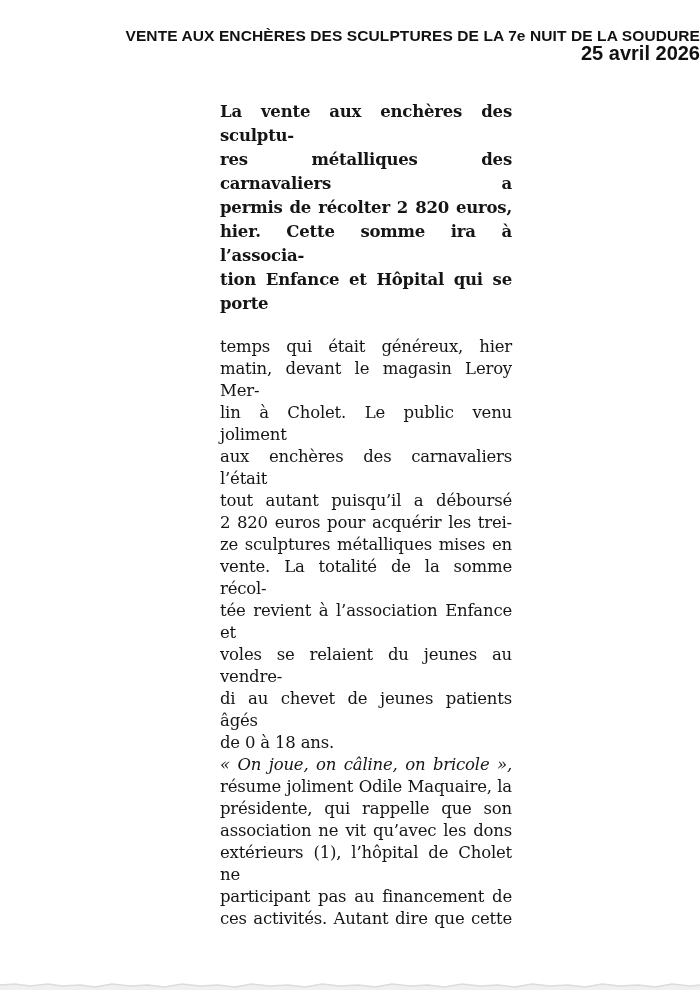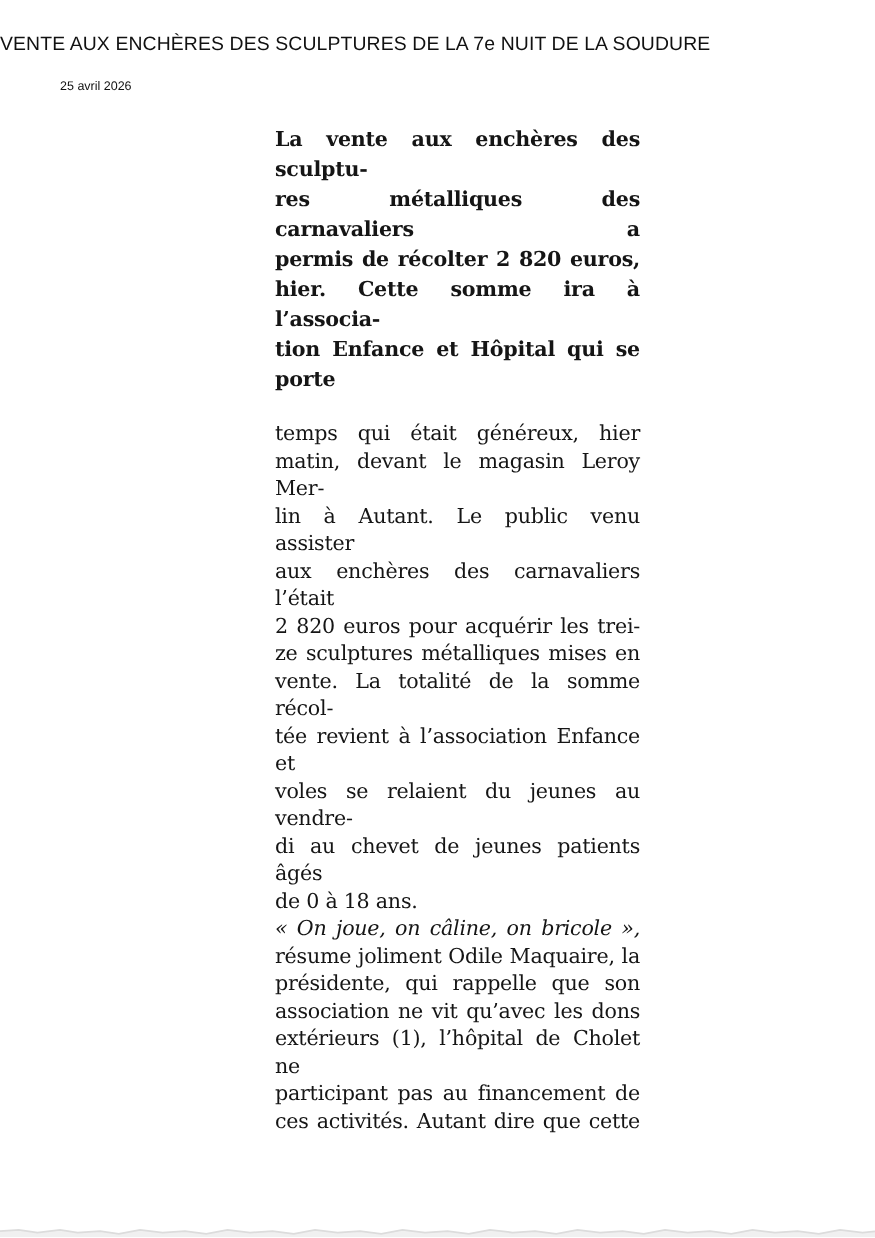--- a/index.html
+++ b/index.html
@@ -9,33 +9,33 @@
     height: 990px;
     background: #ffffff;
     overflow: hidden;
     font-family: "Liberation Sans", sans-serif;
   }
   .header {
     position: absolute;
     top: 27px;
     left: 0;
     right: 0;
-    text-align: left;
+    text-align: right;
     color: #111111;
-    font-weight: 400;
+    font-weight: 700;
   }
   .header .title {
     font-size: 15.5px;
     line-height: 17px;
     letter-spacing: 0.1px;
   }
   .header .date {
-    font-size: 10px;
+    font-size: 20px;
     line-height: 17px;
-    margin-top: 17px;
+    margin-top: 1px;
     padding-left: 48px;
   }
   .article {
     position: absolute;
     left: 220px;
     top: 100px;
     width: 292px;
     color: #151515;
     font-family: "DejaVu Serif", serif;
   }
@@ -82,22 +82,23 @@
       <div class="para lead">
         <div class="line"><span>La vente aux enchères des sculptu-</span></div>
         <div class="line"><span>res métalliques des carnavaliers a</span></div>
         <div class="line"><span>permis de récolter 2&nbsp;820 euros,</span></div>
         <div class="line"><span>hier. Cette somme ira à l’associa-</span></div>
         <div class="line"><span>tion Enfance et Hôpital qui se porte</span></div>
       </div>
       <div class="para">
         <div class="line"><span>temps qui était généreux, hier</span></div>
         <div class="line"><span>matin, devant le magasin Leroy Mer-</span></div>
-        <div class="line"><span>lin à Autant. Le public venu assister</span></div>
+        <div class="line"><span>lin à Cholet. Le public venu joliment</span></div>
         <div class="line"><span>aux enchères des carnavaliers l’était</span></div>
+        <div class="line"><span>tout autant puisqu’il a déboursé</span></div>
         <div class="line"><span>2&nbsp;820 euros pour acquérir les trei-</span></div>
         <div class="line"><span>ze sculptures métalliques mises en</span></div>
         <div class="line"><span>vente. La totalité de la somme récol-</span></div>
         <div class="line"><span>tée revient à l’association Enfance et</span></div>
         <div class="line"><span>voles se relaient du jeunes au vendre-</span></div>
         <div class="line"><span>di au chevet de jeunes patients âgés</span></div>
         <div class="line noju"><span>de 0 à 18 ans.</span></div>
       </div>
       <div class="para">
         <div class="line"><span class="it">«&nbsp;On joue, on câline, on bricole&nbsp;»,</span></div>

